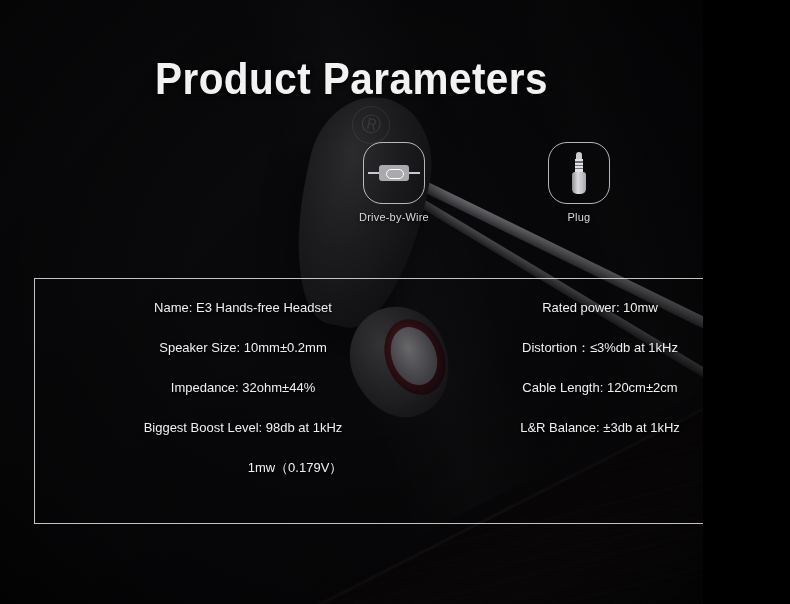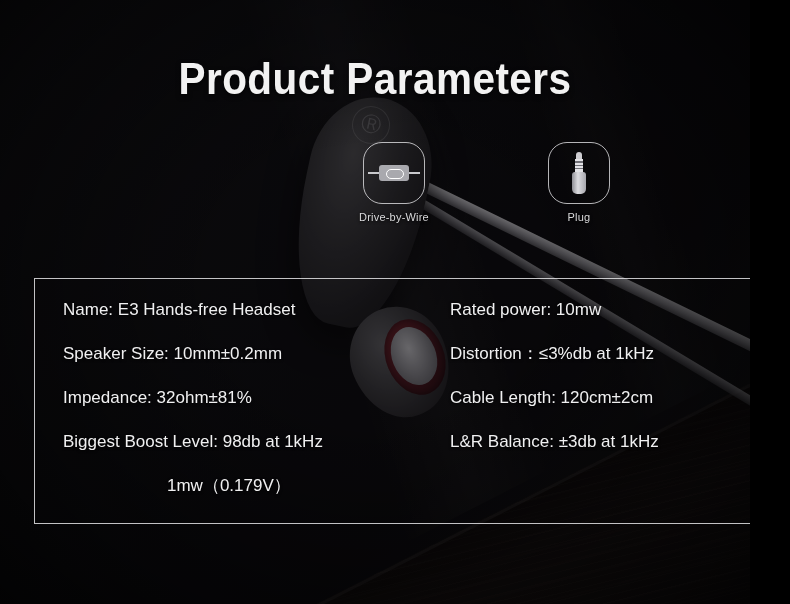--- a/index.html
+++ b/index.html
@@ -7,21 +7,20 @@
     padding: 0;
     background: #000;
   }
   #page {
     position: relative;
     width: 703px;
     height: 604px;
     overflow: hidden;
     background: #be185d;
     font-family: "Liberation Sans", sans-serif;
-    padding-left: 47px;
     -webkit-font-smoothing: antialiased;
   }
 
   
   .bg-layer { position: absolute; inset: 0; }
 
   
   .bg-wood {
     background:
       repeating-linear-gradient(-14deg,
@@ -269,25 +268,26 @@
   }
   .spec-col {
     position: absolute;
     top: 22px;
   }
   .spec-col.left  { left: 28px; width: 360px; }
   .spec-col.right { left: 415px; width: 300px; }
 
   .spec-line {
     color: #f0f0f1;
-    font-size: 17px;
+    font-size: 13px;
     line-height: 1;
     margin-bottom: 27px;
     white-space: nowrap;
     text-shadow: 0 1px 3px rgba(0,0,0,0.85);
+    text-align: center;
   }
   .spec-line.cont {
     padding-left: 104px;
     margin-top: 13px;
     margin-bottom: 4px;
   }
 </style>
 </head>
 <body>
 
@@ -332,21 +332,21 @@
         <div class="feature-label">Plug</div>
       </div>
 
     </div>
 
     <div class="spec-box">
 
       <div class="spec-col left">
         <div class="spec-line">Name: E3 Hands-free Headset</div>
         <div class="spec-line">Speaker Size: 10mm±0.2mm</div>
-        <div class="spec-line">Impedance: 32ohm±81%</div>
+        <div class="spec-line">Impedance: 32ohm±44%</div>
         <div class="spec-line">Biggest Boost Level: 98db at 1kHz</div>
         <div class="spec-line cont">1mw（0.179V）</div>
       </div>
 
       <div class="spec-col right">
         <div class="spec-line">Rated power: 10mw</div>
         <div class="spec-line">Distortion：≤3%db at 1kHz</div>
         <div class="spec-line">Cable Length: 120cm±2cm</div>
         <div class="spec-line">L&amp;R Balance: ±3db at 1kHz</div>
       </div>

